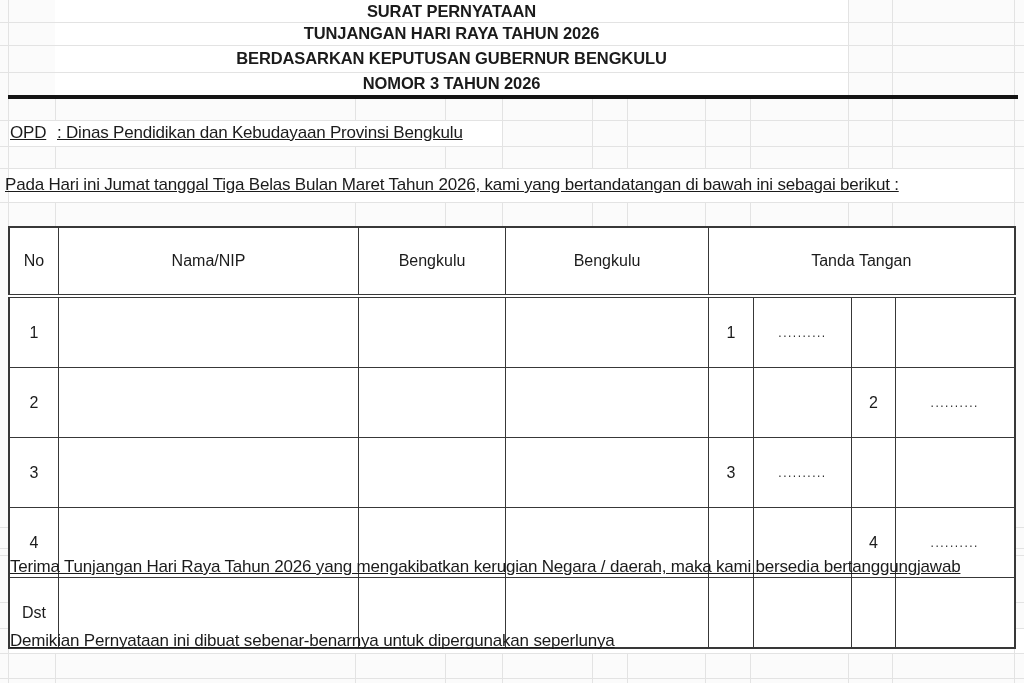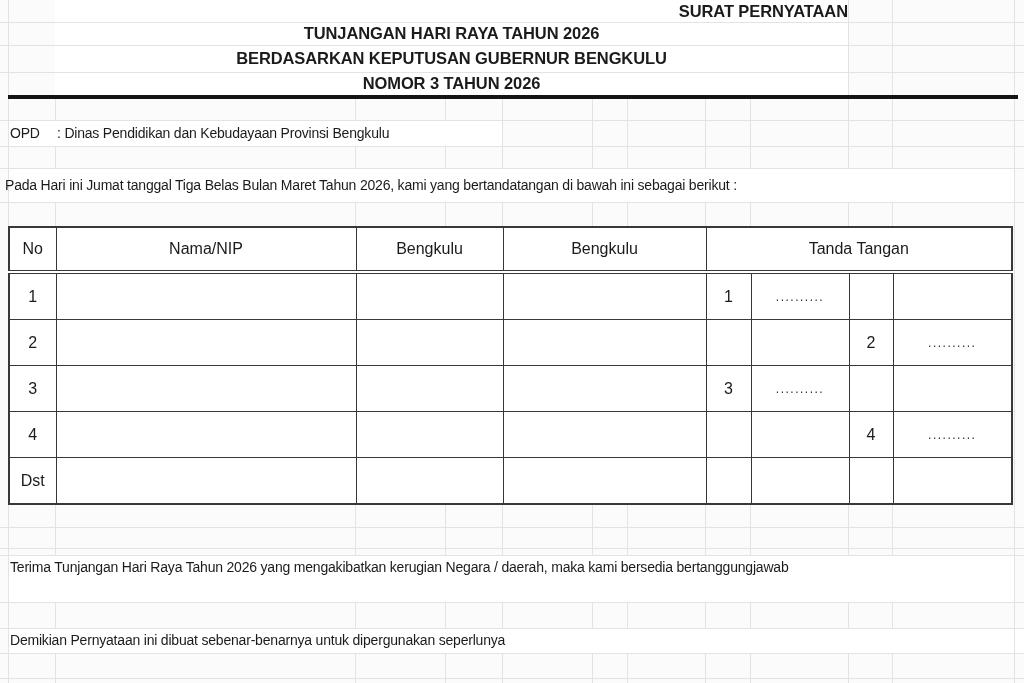--- a/index.html
+++ b/index.html
@@ -21,36 +21,36 @@
   .gl-v{position:absolute;top:0;width:1px;height:683px;background:var(--grid-line);z-index:0;}
   .gl-v.edge{z-index:2;}
   .gl-h{position:absolute;left:0;width:1024px;height:1px;background:var(--grid-line);z-index:2;}
   .band{position:absolute;background:var(--cell-bg);z-index:1;}
   .content{position:absolute;z-index:3;}
   .title-line{
     left:55px;width:793px;text-align:center;
     font-weight:bold;font-size:16.5px;letter-spacing:-0.1px;
   }
   .divider{left:8px;top:95px;width:1010px;height:4px;background:var(--divider);}
-  .bodytext{font-size:14px;letter-spacing:-0.2px;white-space:nowrap;}
+  .bodytext{font-size:17px;letter-spacing:-0.2px;white-space:nowrap;text-decoration:underline;}
   #opd-row{left:10px;top:120px;height:26px;line-height:26px;display:flex;}
   #opd-row .lbl{width:47px;}
   #intro{left:5px;top:168px;height:34px;line-height:34px;}
   #clause{left:10px;top:556px;line-height:22px;}
   #closing{left:10px;top:628px;height:25px;line-height:25px;}
   table.form{
     position:absolute;left:8px;top:226px;z-index:3;
     border-collapse:collapse;table-layout:fixed;
     background:var(--cell-bg);
     border:2px solid var(--table-border);
     font-size:16px;color:var(--text);
   }
   table.form th,table.form td{
     border:1.6px solid var(--table-border);
-    padding:0;overflow:hidden;white-space:nowrap;
+    padding:12px;overflow:hidden;white-space:nowrap;
   }
   table.form th{font-weight:normal;height:42px;text-align:center;vertical-align:middle;}
   table.form thead th{border-bottom:4px double var(--table-border);}
   table.form td{height:45px;vertical-align:middle;}
   td.c{text-align:center;}
   td.dots{text-align:center;font-size:12px;letter-spacing:1.5px;color:#2a2a2a;}
 </style>
 </head>
 <body>
 
@@ -84,21 +84,21 @@
       <div class="gl-h" style="top: 653px;"></div>
       <div class="gl-h" style="top: 678px;"></div>
     </div>
 
   <div class="band" style="left:55px;top:0;width:793px;height:95px;"></div>
   <div class="band" style="left:8px;top:120px;width:494px;height:26px;"></div>
   <div class="band" style="left:8px;top:168px;width:1006px;height:34px;"></div>
   <div class="band" style="left:8px;top:555px;width:1006px;height:47px;"></div>
   <div class="band" style="left:8px;top:628px;width:1016px;height:25px;"></div>
 
-  <div class="content title-line" style="top:0;height:22px;line-height:22px;text-align:right;">SURAT PERNYATAAN</div>
+  <div class="content title-line" style="top:0;height:22px;line-height:22px;">SURAT PERNYATAAN</div>
   <div class="content title-line" style="top:22px;height:23px;line-height:23px;">TUNJANGAN HARI RAYA TAHUN 2026</div>
   <div class="content title-line" style="top:45px;height:27px;line-height:27px;">BERDASARKAN KEPUTUSAN GUBERNUR BENGKULU</div>
   <div class="content title-line" style="top:72px;height:23px;line-height:23px;">NOMOR 3 TAHUN 2026</div>
   <div class="content divider"></div>
 
   <div class="content bodytext" id="opd-row">
     <span class="lbl">OPD</span>
     <span>: Dinas Pendidikan dan Kebudayaan Provinsi Bengkulu</span>
   </div>
 

